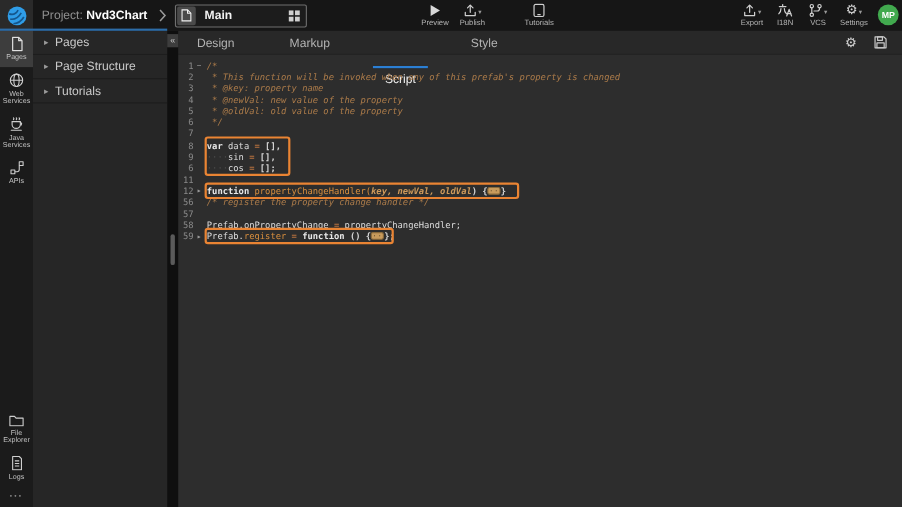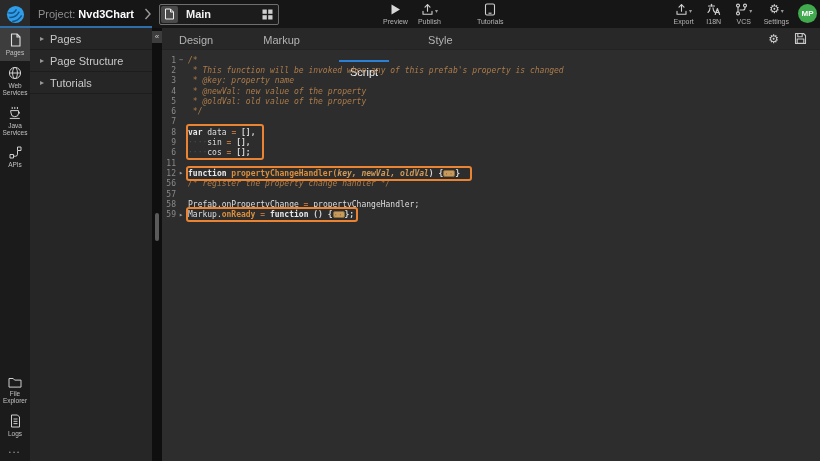--- a/index.html
+++ b/index.html
@@ -88,21 +88,21 @@
     font-family:"DejaVu Sans Mono", monospace; font-size:8px; overflow:hidden; }
   .code-line { display:flex; height:10.3px; align-items:center; }
   .ln { width:14px; text-align:right; color:#8a8a8a; flex:none; }
   .fold { width:10px; text-align:center; color:#9a9a9a; font-size:7px; flex:none; }
   .code-content { white-space:pre; padding-left:2px; }
   .tk-cm { color:#ad7c4a; font-style:italic; }
   .tk-kw { color:#e8e8e8; font-weight:bold; }
   .tk-id { color:#dedede; font-weight:normal; }
   .tk-pl { color:#d6d6d6; font-weight:bold; }
   .tk-op { color:#b5703f; font-weight:bold; }
-  .tk-fn { color:#d98f3e; font-weight:bold; }
+  .tk-fn { color:#d98f3e; font-weight:normal; }
   .tk-pm { color:#cf9a5a; font-style:italic; font-weight:bold; }
   .tk-ws { color:#4f4f4f; }
   .fold-box { display:inline-block; width:12px; height:7px; background:#c89b5c;
     border:1px solid #8a6a3a; border-radius:2px; color:#4a3820; font-size:6px;
     line-height:5px; text-align:center; vertical-align:middle; letter-spacing:1px;
     cursor:pointer; overflow:hidden; }
   .hl-box { position:absolute; border:2px solid #ea8433; border-radius:3px;
     pointer-events:none; z-index:3; }
 
   svg { display:block; }
@@ -420,21 +420,21 @@
             <span class="code-content"></span>
           </div>
           <div class="code-line">
             <span class="ln">58</span>
             <span class="fold"></span>
             <span class="code-content"><span class="tk-id">Prefab.onPropertyChange</span><span class="tk-pl"> </span><span class="tk-op">=</span><span class="tk-pl"> </span><span class="tk-id">propertyChangeHandler;</span></span>
           </div>
           <div class="code-line">
             <span class="ln">59</span>
             <span class="fold">▸</span>
-            <span class="code-content"><span class="tk-id">Markup.</span><span class="tk-fn">onReady</span><span class="tk-pl"> </span><span class="tk-op">=</span><span class="tk-pl"> </span><span class="tk-kw">function</span><span class="tk-pl"> () {</span><span class="fold-box">··</span><span class="tk-pl">};</span></span>
+            <span class="code-content"><span class="tk-id">Prefab.</span><span class="tk-fn">register</span><span class="tk-pl"> </span><span class="tk-op">=</span><span class="tk-pl"> </span><span class="tk-kw">function</span><span class="tk-pl"> () {</span><span class="fold-box">··</span><span class="tk-pl">};</span></span>
           </div>
         </div>
       <div id="hl-boxes">
           <div class="hl-box" style="left: 24px; top: 74px; width: 78px; height: 36px;"></div>
           <div class="hl-box" style="left: 24px; top: 116px; width: 286px; height: 15px;"></div>
           <div class="hl-box" style="left: 24px; top: 157px; width: 172px; height: 15px;"></div>
         </div>
     </div>
   </main>
 

